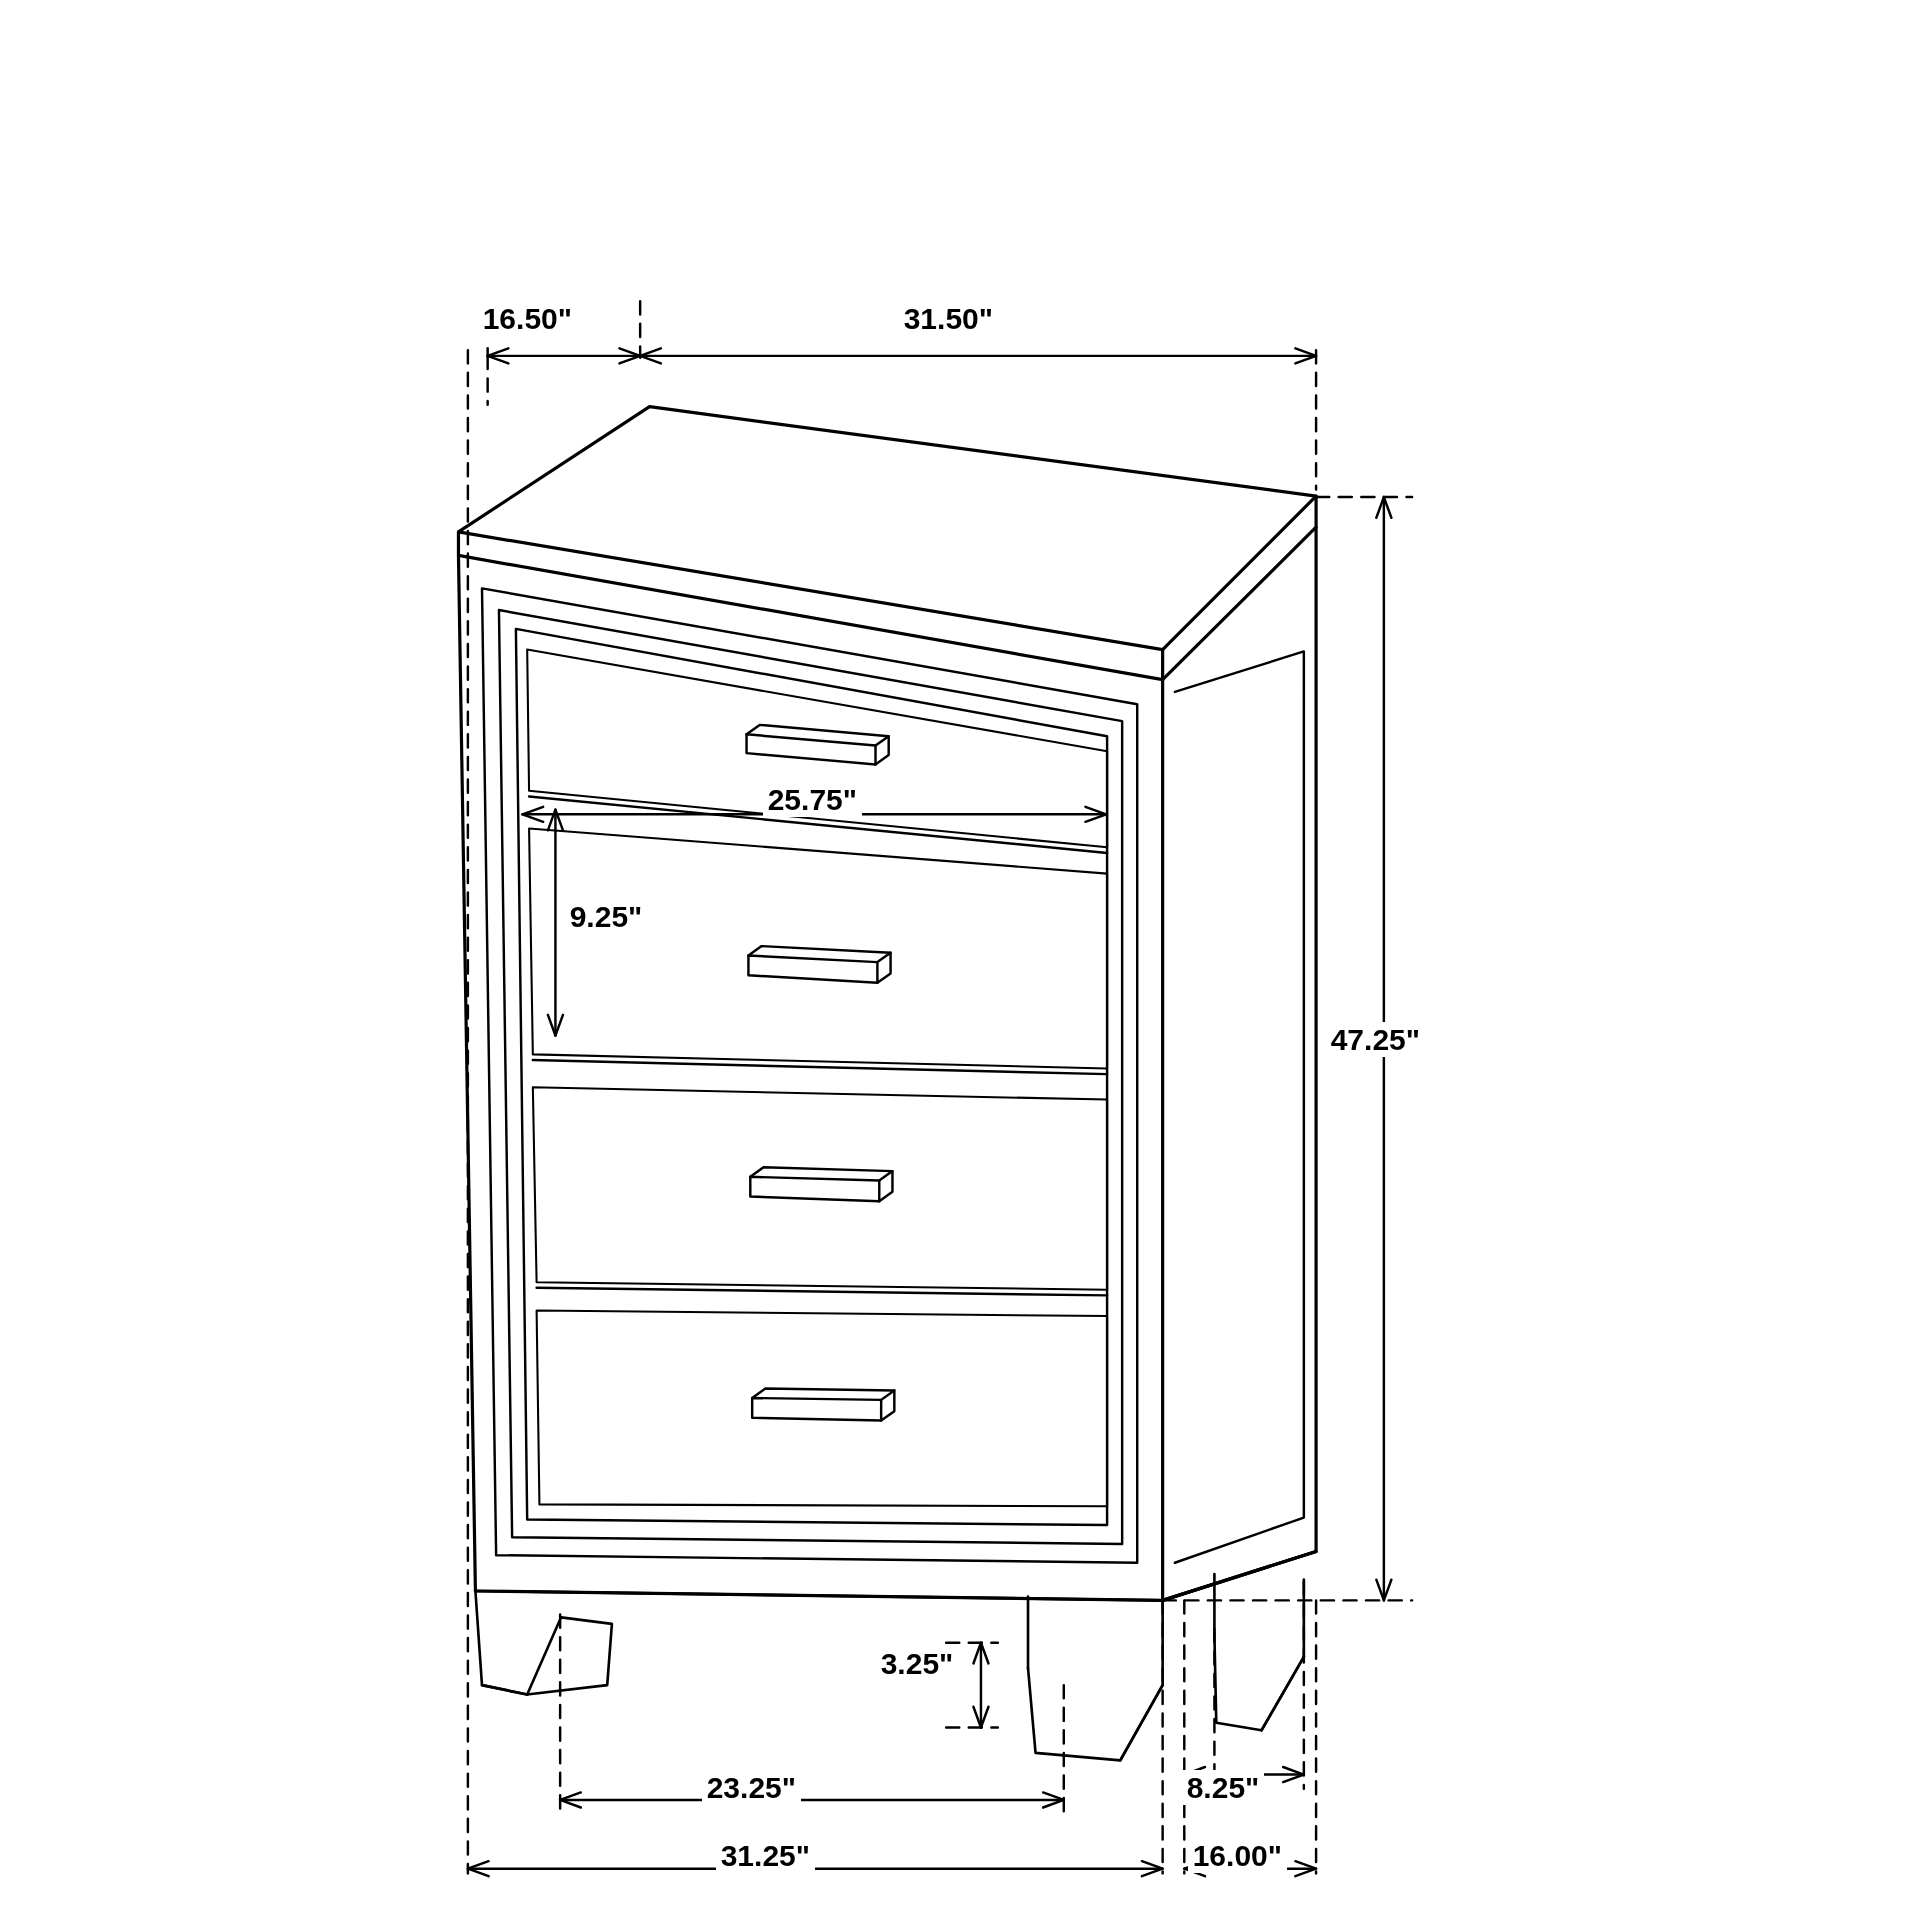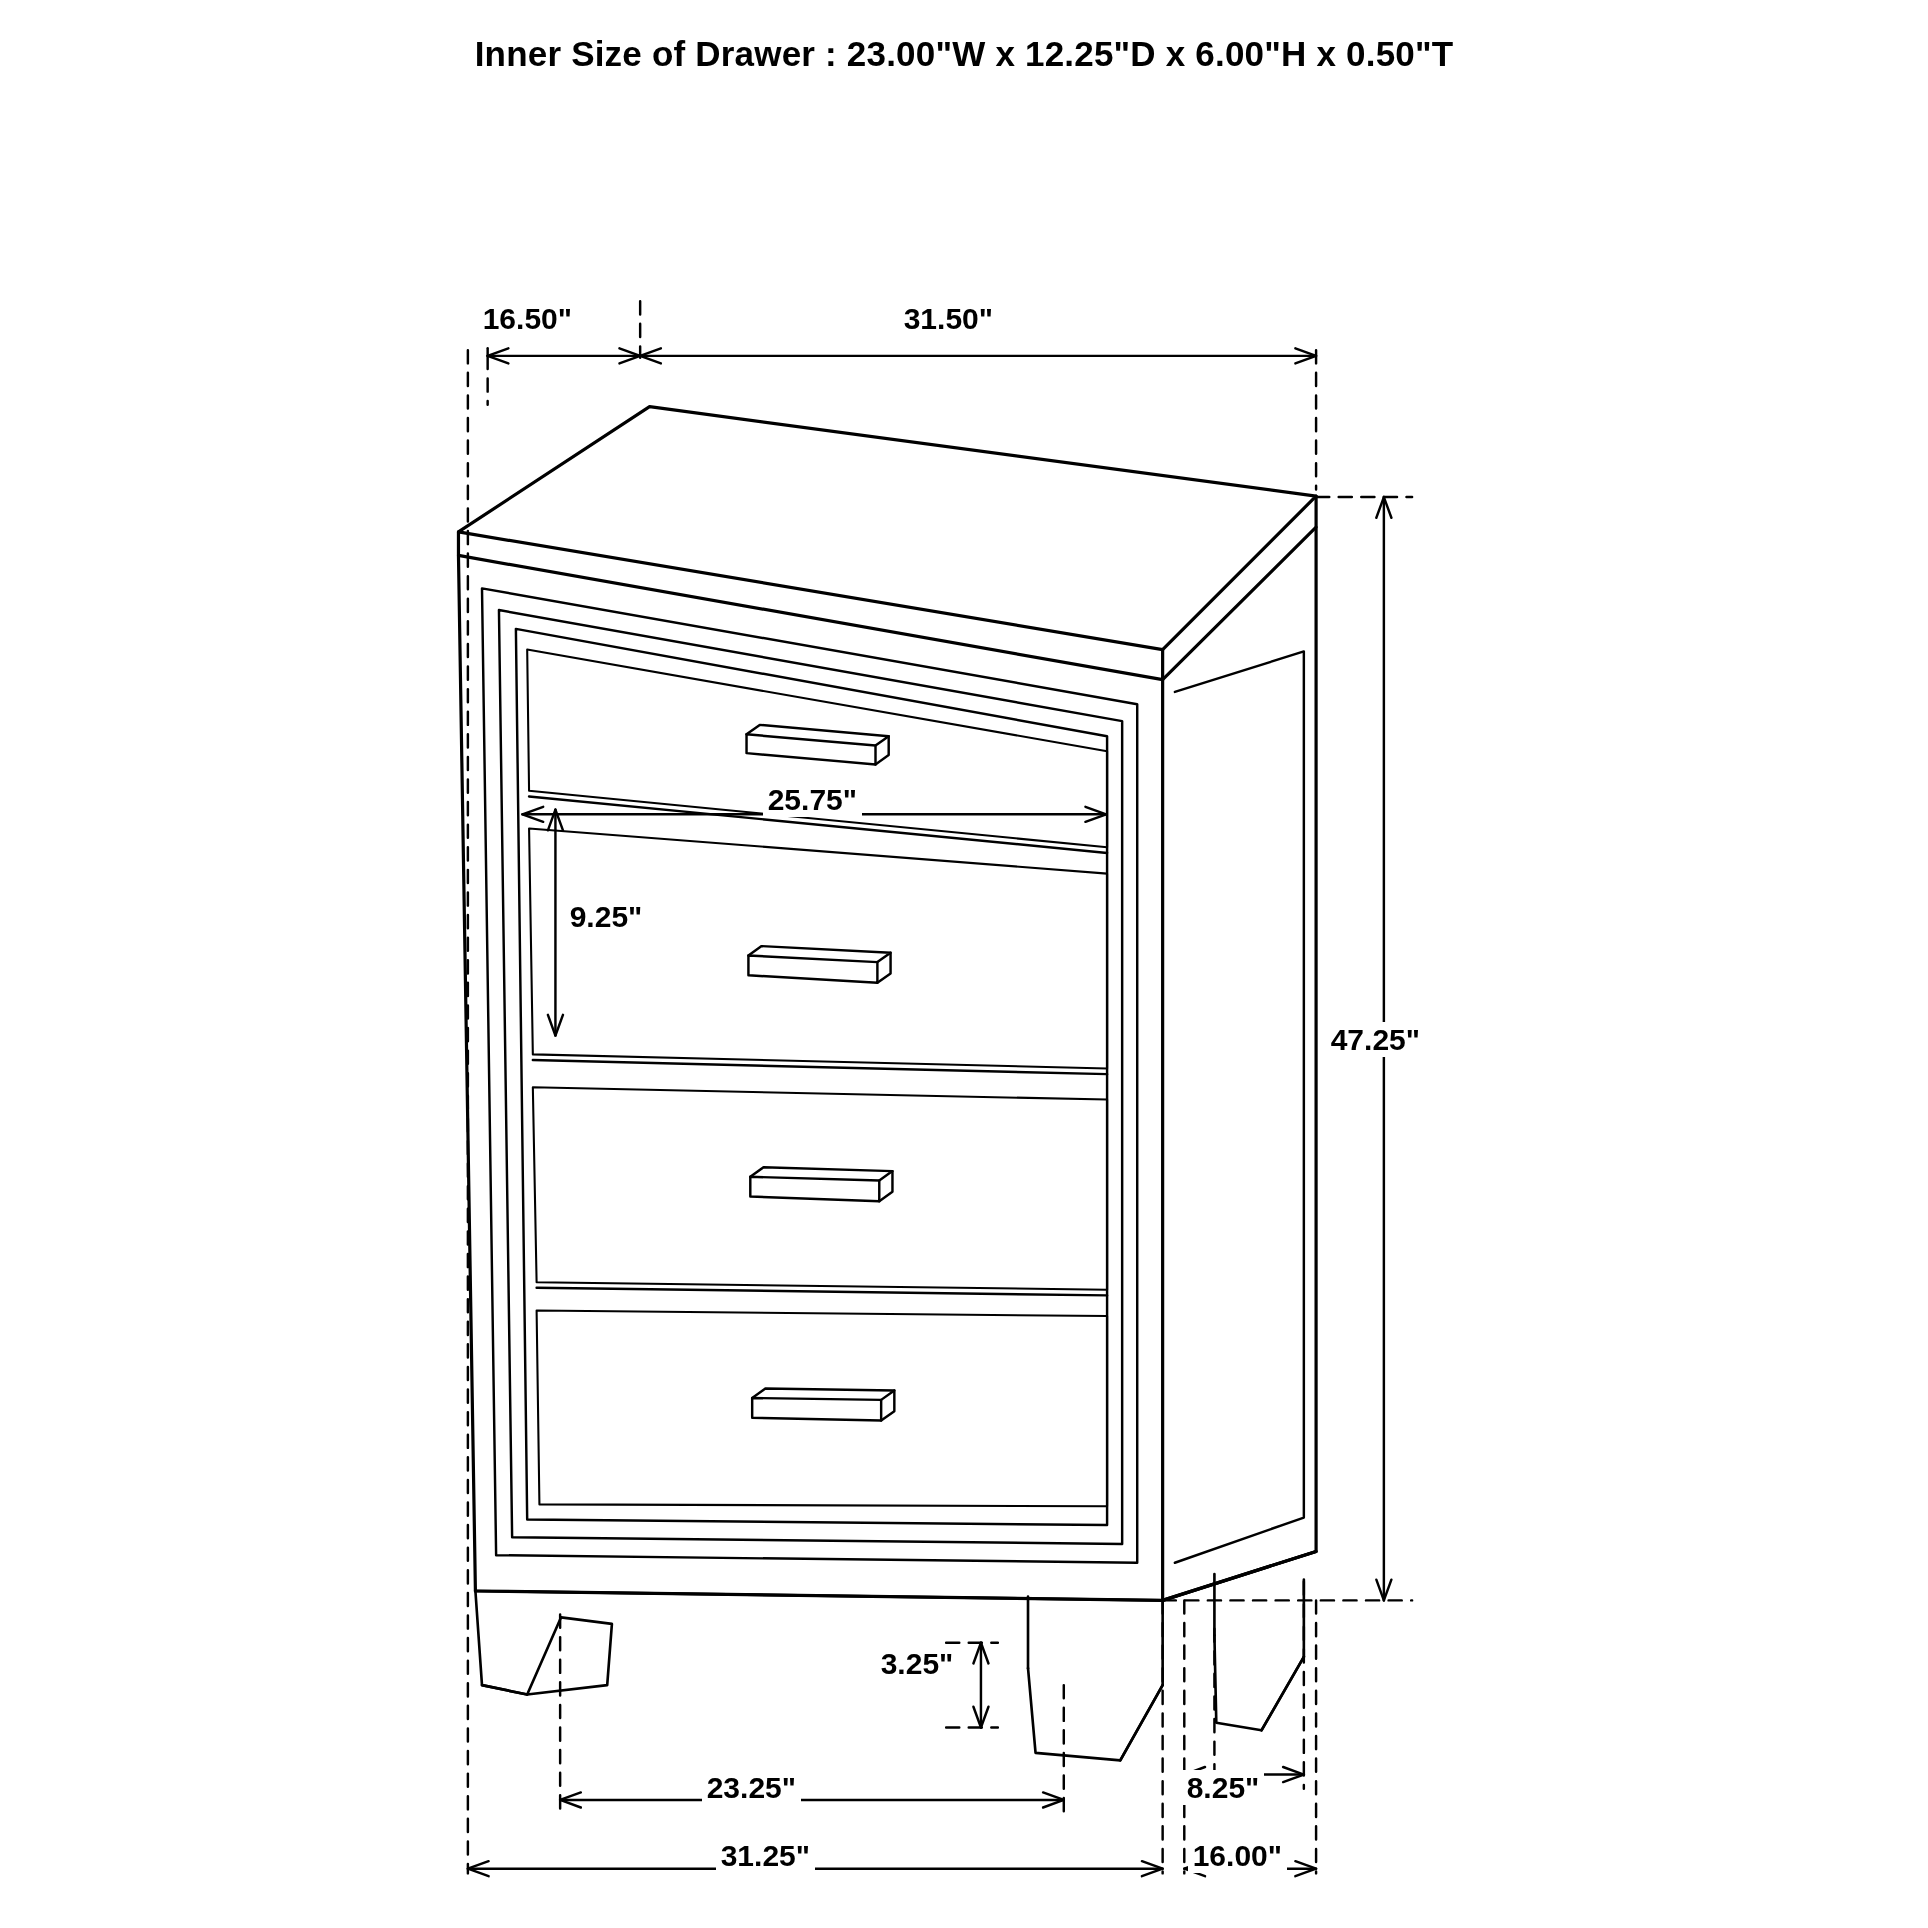--- a/index.html
+++ b/index.html
@@ -46,21 +46,20 @@
     background: #ffffff;
     padding: 1.9px 4.7px;
     line-height: 1.05;
   }
 </style>
 </head>
 <body>
 
 <div id="stage">
 
-  <div id="title">Inner Size of Drawer : 23.00"W x 12.25"D x 6.00"H x 0.50"T</div>
 
   <svg id="drawing" viewBox="0 0 2048 2048">
     <g fill="none" stroke="#000000" stroke-width="3" stroke-linejoin="round" stroke-linecap="round">
 
       <g stroke-dasharray="14 10" stroke-width="2.6">
 
         <line x1="518" y1="370" x2="518" y2="378"></line>
         <line x1="518" y1="378" x2="518" y2="430"></line>
         <line x1="680" y1="320" x2="680" y2="380"></line>
 

